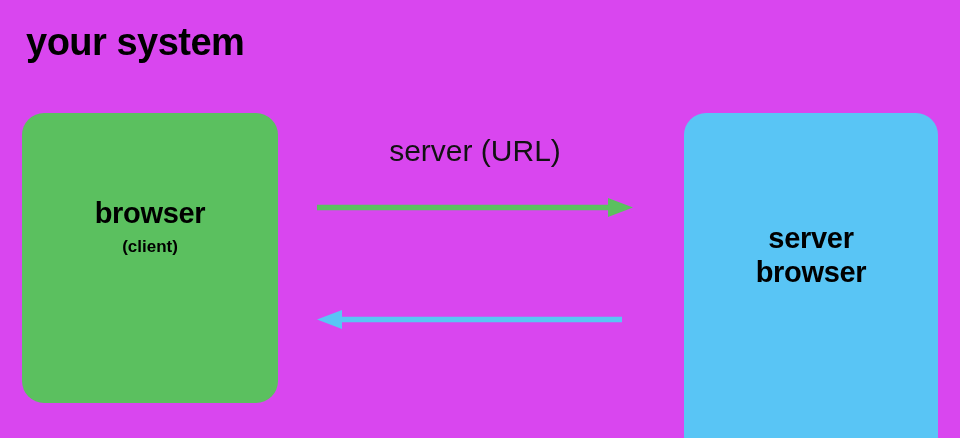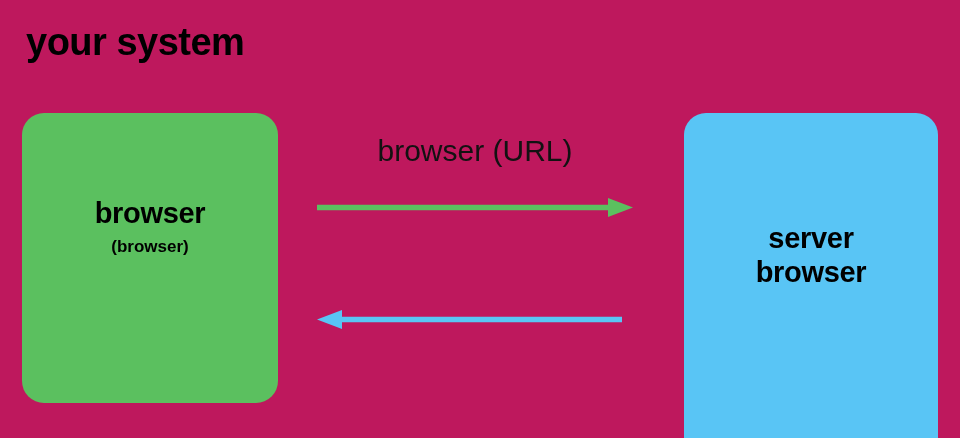--- a/index.html
+++ b/index.html
@@ -10,21 +10,21 @@
     width: 960px;
     height: 438px;
     background: #cbe8af;
     font-family: "Liberation Sans", sans-serif;
     overflow: hidden;
   }
   #canvas {
     position: relative;
     width: 960px;
     height: 438px;
-    background: #be185d;
+    background: #d946ef;
   }
   #title {
     position: absolute;
     left: 26px;
     top: 18px;
     font-size: 38px;
     font-weight: bold;
     color: #000000;
     letter-spacing: -0.5px;
     line-height: 48px;
@@ -108,29 +108,29 @@
 </style>
 </head>
 <body>
 
 <div id="canvas">
 
   <div id="title">your system</div>
 
   <div class="node-box" id="browser-box">
     <div class="node-title">browser</div>
-    <div class="node-subtitle">(browser)</div>
+    <div class="node-subtitle">(client)</div>
   </div>
 
   <div class="node-box" id="server-box">
     <div class="node-title">server</div>
     <div class="node-title">browser</div>
   </div>
 
-  <div class="edge-label" id="request-label">browser (URL)</div>
+  <div class="edge-label" id="request-label">server (URL)</div>
 
   <svg class="arrow-svg" id="request-arrow" viewBox="0 0 326 32">
     <line x1="5" y1="15.5" x2="300" y2="15.5" stroke="#5bc05f" stroke-width="5.5"></line>
     <polygon points="296,6 321,15.5 296,25" fill="#5bc05f"></polygon>
   </svg>
 
   <svg class="arrow-svg" id="response-arrow" viewBox="0 0 316 32">
     <line x1="26" y1="15.5" x2="310" y2="15.5" stroke="#59c5f5" stroke-width="5.5"></line>
     <polygon points="30,6 5,15.5 30,25" fill="#59c5f5"></polygon>
   </svg>

